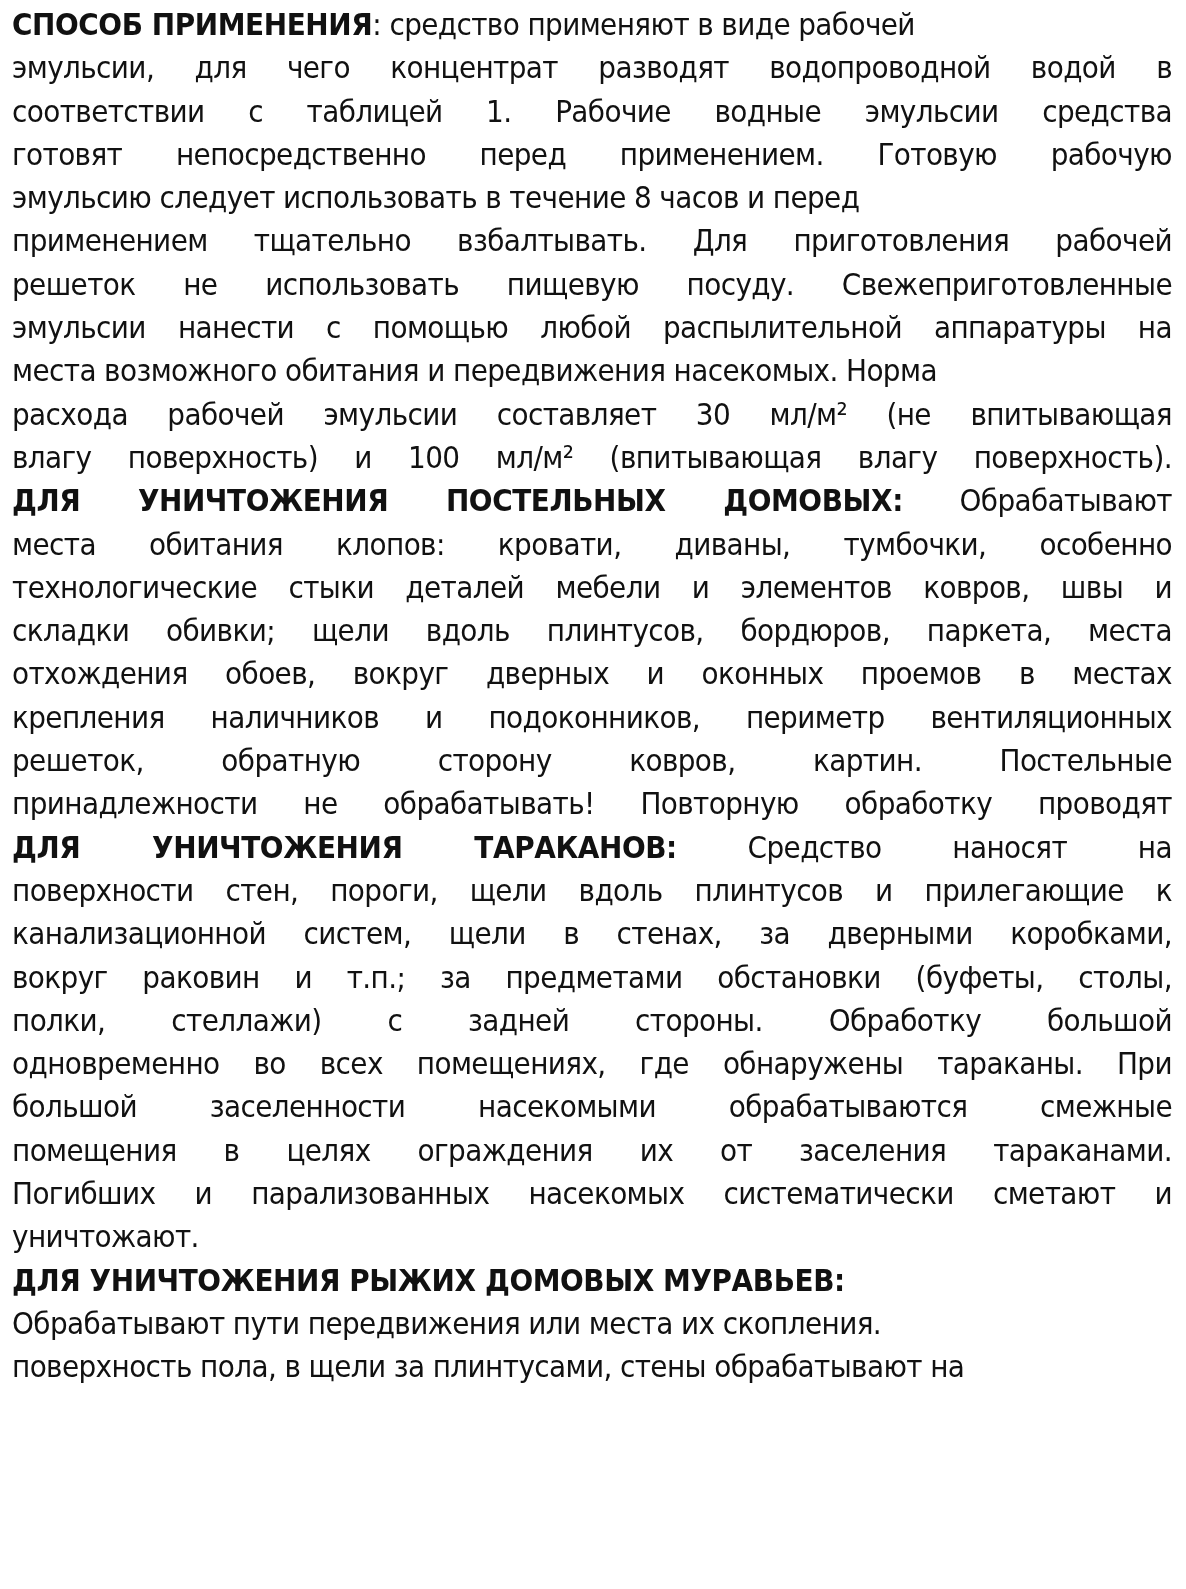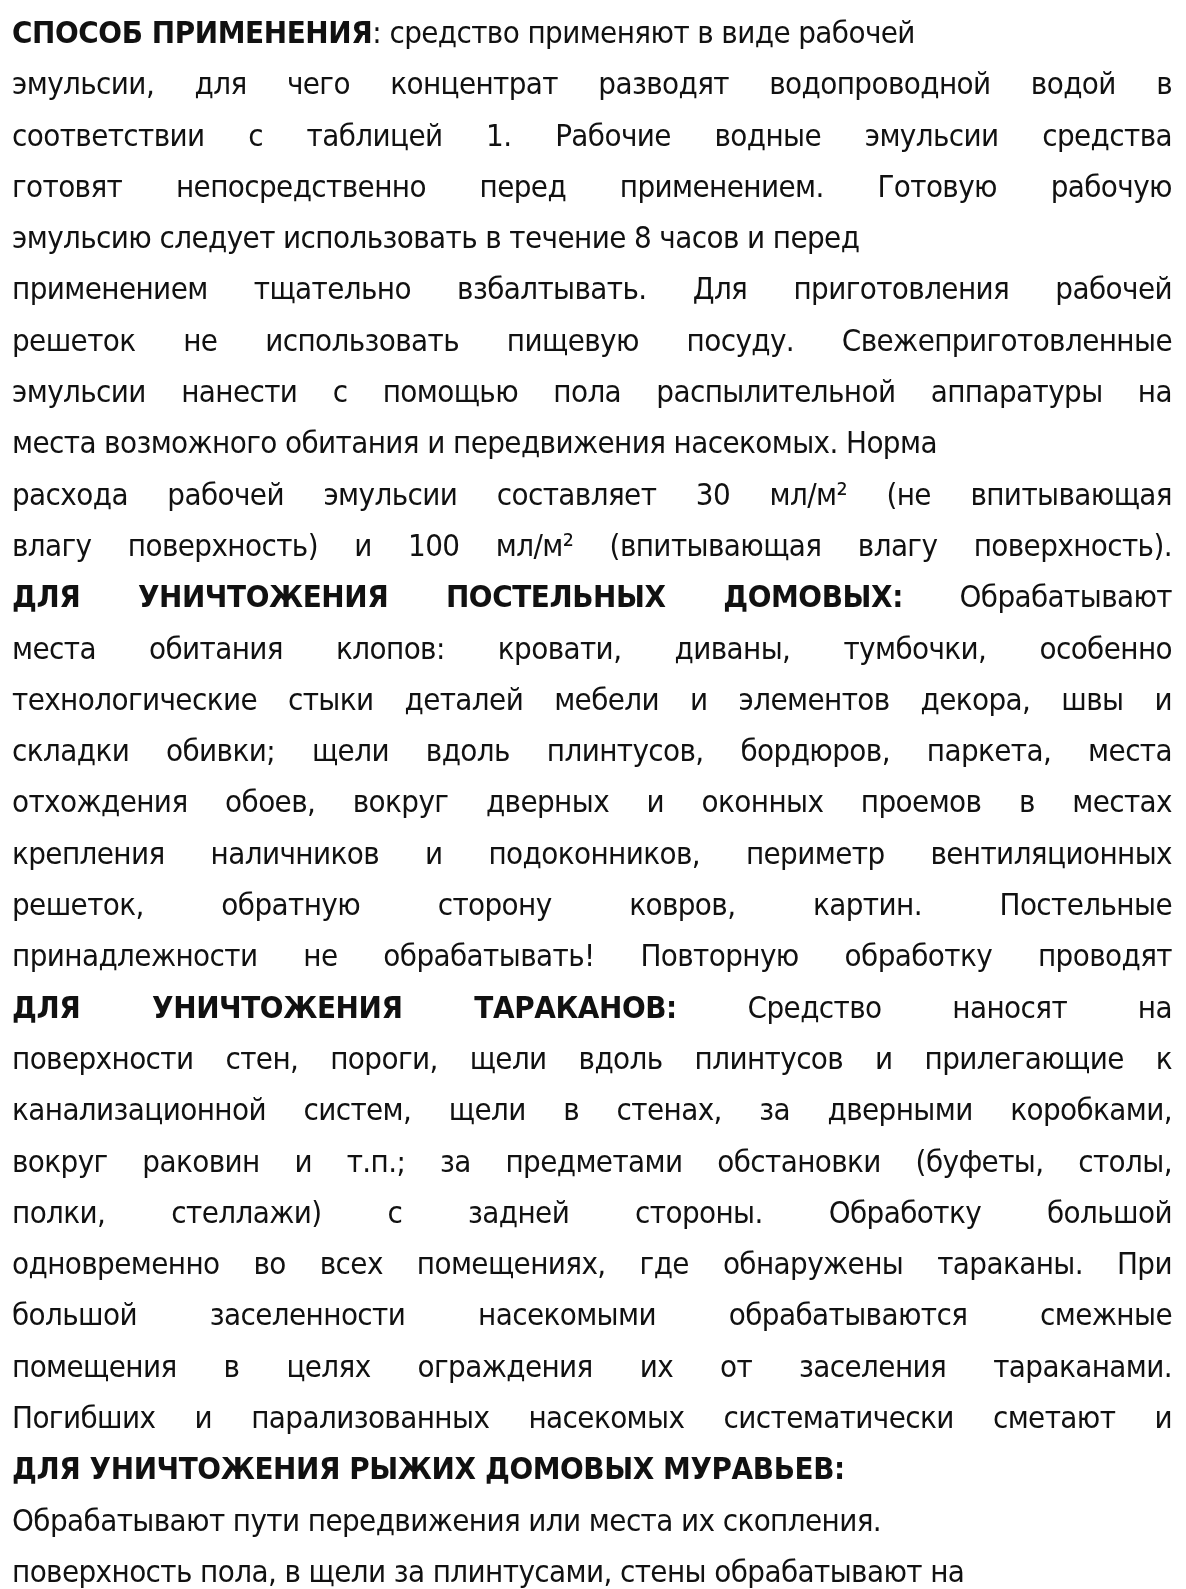--- a/index.html
+++ b/index.html
@@ -19,65 +19,65 @@
     }
     .section { margin: 0; }
     .line {
       display: block;
       white-space: nowrap;
       width: 1160px;
       height: 43.3px;
       overflow: visible;
       text-align: justify;
       text-align-last: justify;
-      margin-top: 8px;
     }
     .line.last { text-align: left; text-align-last: left; }
     .heading { font-weight: bold; letter-spacing: -0.4px; }
   </style>
 </head>
 <body>
 
 <div class="page">
 
   <div class="section">
     <span class="line last"><span class="heading">СПОСОБ ПРИМЕНЕНИЯ</span><span>:</span><span> средство применяют в виде рабочей</span></span>
     <span class="line">эмульсии, для чего концентрат разводят водопроводной водой в</span>
     <span class="line">соответствии с таблицей 1. Рабочие водные эмульсии средства</span>
     <span class="line">готовят непосредственно перед применением. Готовую рабочую</span>
     <span class="line last">эмульсию следует использовать в течение 8 часов и перед</span>
     <span class="line">применением тщательно взбалтывать. Для приготовления рабочей</span>
     <span class="line">решеток не использовать пищевую посуду. Свежеприготовленные</span>
-    <span class="line">эмульсии нанести с помощью пола распылительной аппаратуры на</span>
+    <span class="line">эмульсии нанести с помощью любой распылительной аппаратуры на</span>
     <span class="line last">места возможного обитания и передвижения насекомых. Норма</span>
     <span class="line">расхода рабочей эмульсии составляет 30 мл/м² (не впитывающая</span>
     <span class="line">влагу поверхность) и 100 мл/м² (впитывающая влагу поверхность).</span>
   </div>
 
   <div class="section">
     <span class="line"><span class="heading">ДЛЯ УНИЧТОЖЕНИЯ ПОСТЕЛЬНЫХ ДОМОВЫХ:</span><span> Обрабатывают</span></span>
     <span class="line">места обитания клопов: кровати, диваны, тумбочки, особенно</span>
-    <span class="line">технологические стыки деталей мебели и элементов декора, швы и</span>
+    <span class="line">технологические стыки деталей мебели и элементов ковров, швы и</span>
     <span class="line">складки обивки; щели вдоль плинтусов, бордюров, паркета, места</span>
     <span class="line">отхождения обоев, вокруг дверных и оконных проемов в местах</span>
     <span class="line">крепления наличников и подоконников, периметр вентиляционных</span>
     <span class="line">решеток, обратную сторону ковров, картин. Постельные</span>
     <span class="line">принадлежности не обрабатывать! Повторную обработку проводят</span>
   </div>
 
   <div class="section">
     <span class="line"><span class="heading">ДЛЯ УНИЧТОЖЕНИЯ ТАРАКАНОВ:</span><span> Средство наносят на</span></span>
     <span class="line">поверхности стен, пороги, щели вдоль плинтусов и прилегающие к</span>
     <span class="line">канализационной систем, щели в стенах, за дверными коробками,</span>
     <span class="line">вокруг раковин и т.п.; за предметами обстановки (буфеты, столы,</span>
     <span class="line">полки, стеллажи) с задней стороны. Обработку большой</span>
     <span class="line">одновременно во всех помещениях, где обнаружены тараканы. При</span>
     <span class="line">большой заселенности насекомыми обрабатываются смежные</span>
     <span class="line">помещения в целях ограждения их от заселения тараканами.</span>
     <span class="line">Погибших и парализованных насекомых систематически сметают и</span>
+    <span class="line last">уничтожают.</span>
   </div>
 
   <div class="section">
     <span class="line last"><span class="heading">ДЛЯ УНИЧТОЖЕНИЯ РЫЖИХ ДОМОВЫХ МУРАВЬЕВ:</span></span>
     <span class="line last">Обрабатывают пути передвижения или места их скопления.</span>
   </div>
 
   <div class="section">
     <span class="line last">поверхность пола, в щели за плинтусами, стены обрабатывают на</span>
   </div>

